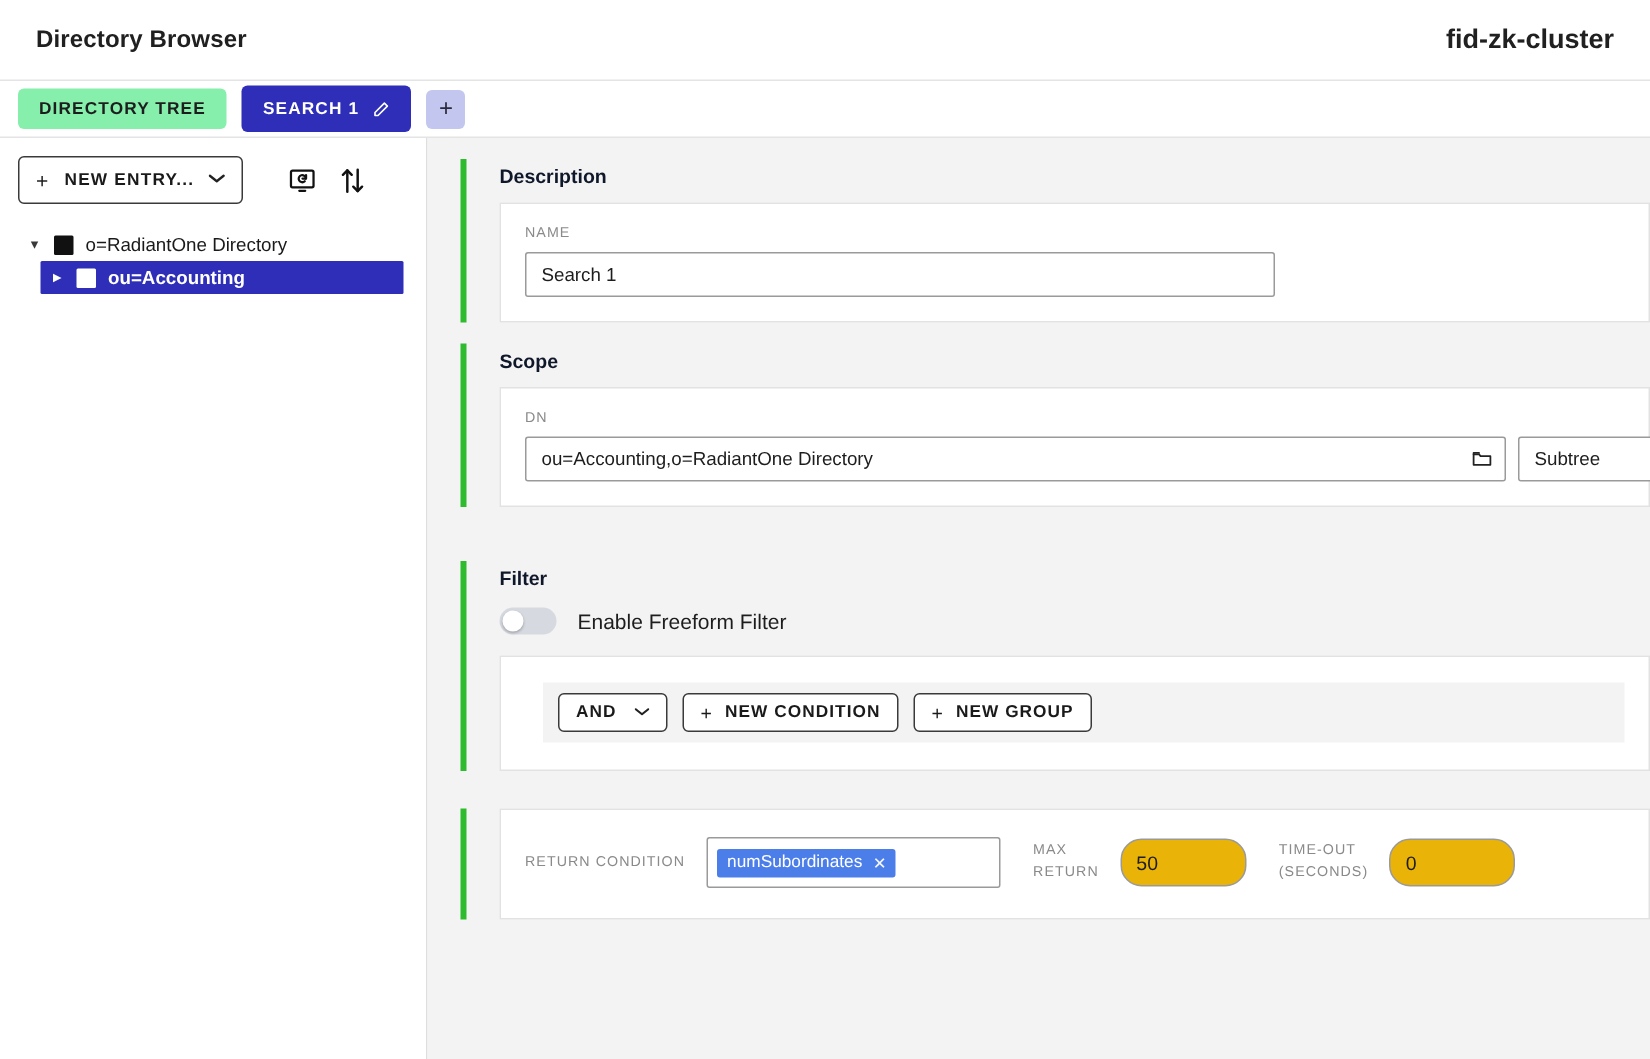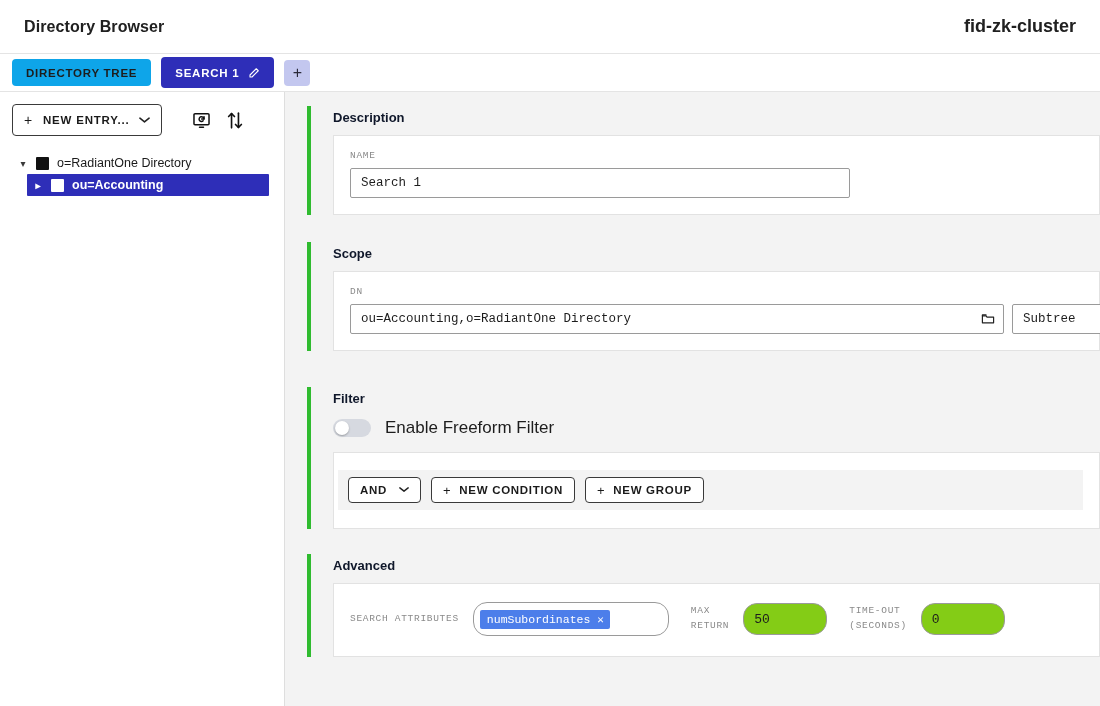--- a/index.html
+++ b/index.html
@@ -50,21 +50,21 @@
     display: flex;
     align-items: center;
     gap: 9px;
     font-size: 11.5px;
     font-weight: 700;
     letter-spacing: .75px;
     cursor: pointer;
     border: none;
   }
   .tab.inactive {
-    background: #0ea5e9;
+    background: #86efac;
     color: #1d1d1d;
   }
   .tab.active {
     background: #2e2eb8;
     color: #ffffff;
     height: 31px;
   }
   .tab-add {
     width: 26px; height: 26px;
     background: #c3c7ef;
@@ -176,21 +176,20 @@
     font-size: 13px;
     font-weight: 700;
     color: #0f172a;
     padding: 4px 0 10px 0;
   }
   .card {
     background: #ffffff;
     border: 1px solid #e2e2e2;
     padding: 14px 16px 16px 16px;
     margin-right: 0;
-    font-family: Liberation Mono, monospace;
   }
   .field-label {
     font-size: 9.5px;
     letter-spacing: .7px;
     color: #8a8a8a;
     font-weight: 400;
     margin-bottom: 7px;
   }
   .text-input {
     height: 30px;
@@ -242,26 +241,26 @@
     flex: 0 0 38px;
   }
   .toggle .knob {
     position: absolute;
     left: 2px; top: 2px;
     width: 14px; height: 14px;
     border-radius: 50%;
     background: #ffffff;
     box-shadow: 0 1px 2px rgba(0,0,0,.28);
   }
-  .toggle-label { font-size: 17px; color: #1d1d1d; }
+  .toggle-label { font-size: 14px; color: #1d1d1d; }
 
   .filter-card {
     background: #ffffff;
     border: 1px solid #e2e2e2;
-    padding: 17px 16px 18px 4px;
+    padding: 17px 16px 18px 28px;
   }
   .filter-inner {
     background: #f3f3f3;
     display: flex;
     align-items: center;
     gap: 10px;
     padding: 7px 10px;
   }
   .btn-outline {
     height: 26px;
@@ -288,21 +287,21 @@
     font-size: 9.5px;
     letter-spacing: .7px;
     color: #8a8a8a;
     line-height: 1.55;
     white-space: nowrap;
   }
   .chip-box {
     flex: 0 0 196px;
     height: 34px;
     border: 1px solid #9a9a9a;
-    border-radius: 14px;
+    border-radius: 2px;
     background: #fff;
     display: flex;
     align-items: center;
     padding: 0 6px;
     margin-left: 14px;
   }
   .chip {
     background: #4c7eea;
     color: #ffffff;
     font-size: 11.5px;
@@ -311,21 +310,21 @@
     display: inline-flex;
     align-items: center;
     gap: 7px;
   }
   .chip .x { cursor: pointer; font-size: 11px; opacity: .95; }
   .small-input {
     flex: 0 0 84px;
     height: 32px;
     border: 1px solid #9a9a9a;
     border-radius: 14px;
-    background: #84cc16;
+    background: #eab308;
     display: flex;
     align-items: center;
     padding: 0 10px;
     font-size: 13px;
     color: #1d1d1d;
   }
   .gap-lg { width: 22px; flex: 0 0 22px; }
   .gap-md { width: 14px; flex: 0 0 14px; }
 </style>
 </head>
@@ -407,21 +406,21 @@
     <div class="section sp1">
       <div class="section-title">Description</div>
       <div class="card">
         <div class="field-label">NAME</div>
         <div style="width:500px">
           <div class="text-input" placeholder="Search 1">Search 1</div>
         </div>
       </div>
     </div>
 
-    <div class="section" style="margin-top:27px">
+    <div class="section" style="margin-top:14px">
       <div class="section-title">Scope</div>
       <div class="card">
         <div class="field-label">DN</div>
         <div class="row-flex">
           <div class="dn-input">
             <div class="text-input" placeholder="ou=Accounting,o=RadiantOne Directory">ou=Accounting,o=RadiantOne Directory</div>
             <span class="dn-folder">
               <svg width="14" height="14" viewBox="0 0 20 20" fill="none" stroke="#222" stroke-width="1.7" stroke-linecap="round" stroke-linejoin="round">
                 <path d="M2 5.5h5.2l1.4 1.8H18v8.2H2z"></path>
                 <path d="M2 5.5V4.2h5.2"></path>
@@ -457,25 +456,24 @@
           </div>
           <div class="btn-outline">
             <span class="plus">+</span>
             <span>NEW GROUP</span>
           </div>
         </div>
       </div>
     </div>
 
     <div class="section" style="margin-top:25px">
-      <div class="section-title">Advanced</div>
       <div class="card" style="padding-top:18px;padding-bottom:20px">
         <div class="adv-row">
 
-          <div class="adv-label">SEARCH ATTRIBUTES</div>
+          <div class="adv-label">RETURN CONDITION</div>
           <div class="chip-box">
             <span class="chip">
               <span>numSubordinates</span>
               <span class="x">✕</span>
             </span>
           </div>
 
           <div class="gap-lg"></div>
 
           <div class="adv-label">

